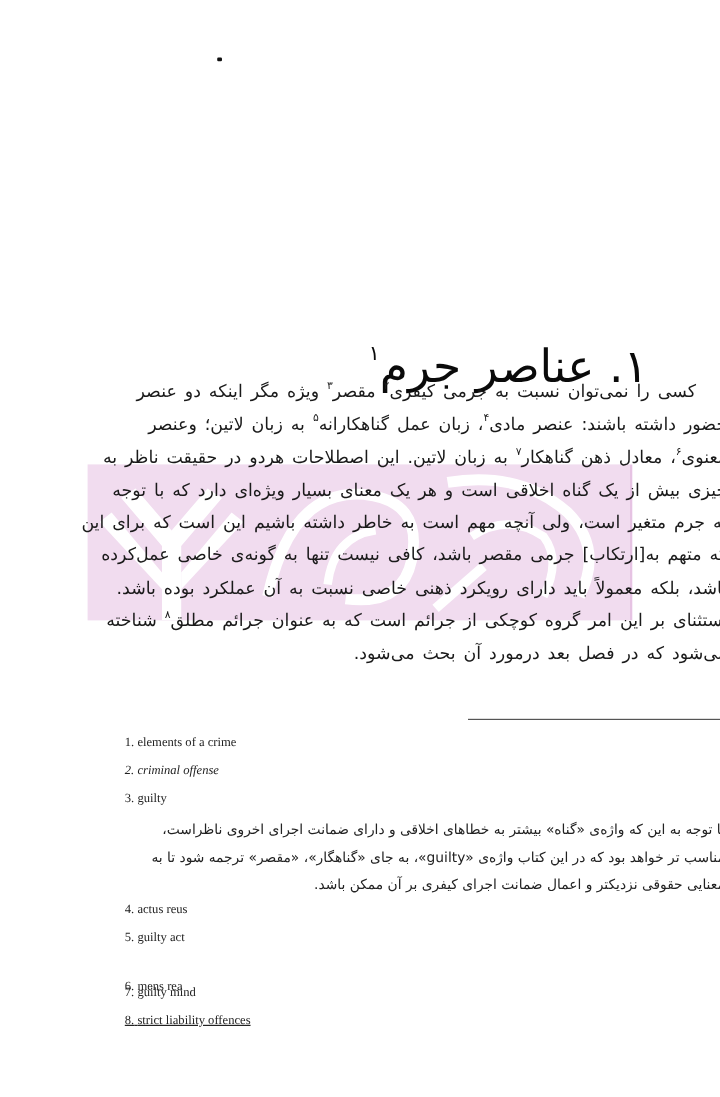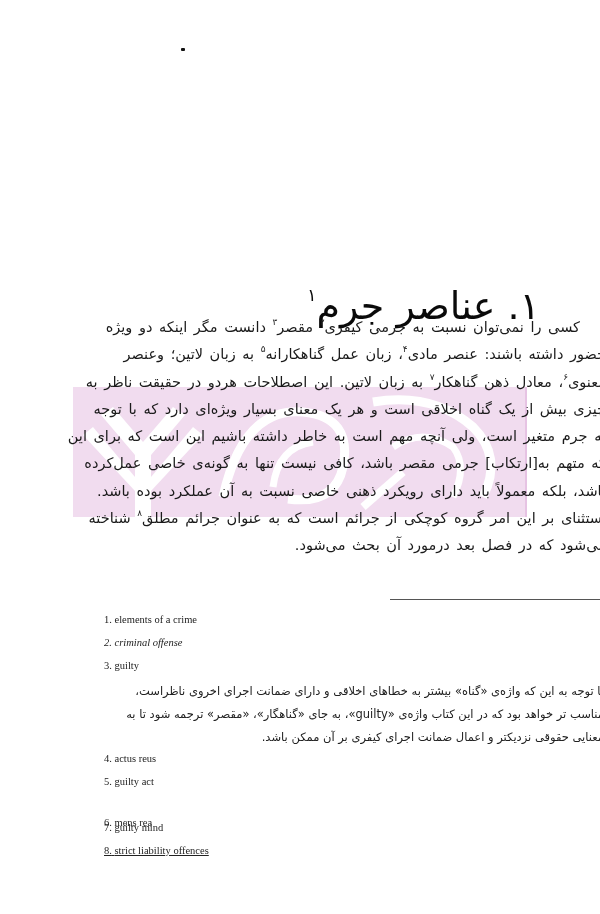--- a/index.html
+++ b/index.html
@@ -135,21 +135,21 @@
     <rect x="452" y="0" width="2" height="130" fill="#e6c3e3"></rect>
   </svg>
 </div>
 
 <h1 class="chapter-title">
   <span>۱.</span>
   <span>عناصر جرم</span><sup>۱</sup>
 </h1>
 
 <div class="body-text" id="body-paragraph">
-    <span class="line indent"><span>کسی را نمی‌توان نسبت به جرمی کیفری</span><sup>۲</sup><span> مقصر</span><sup>۳</sup><span> دانست مگر اینکه دو ویژه</span></span>
+    <span class="line indent"><span>کسی را نمی‌توان نسبت به جرمی کیفری</span><sup>۲</sup><span> مقصر</span><sup>۳</sup><span> ویژه مگر اینکه دو عنصر</span></span>
     <span class="line"><span>حضور داشته باشند: عنصر مادی</span><sup>۴</sup><span>، زبان عمل گناهکارانه</span><sup>۵</sup><span> به زبان لاتین؛ وعنصر</span></span>
     <span class="line"><span>معنوی</span><sup>۶</sup><span>، معادل ذهن گناهکار</span><sup>۷</sup><span> به زبان لاتین. این اصطلاحات هردو در حقیقت ناظر به</span></span>
     <span class="line"><span>چیزی بیش از یک گناه اخلاقی است و هر یک معنای بسیار ویژه‌ای دارد که با توجه</span></span>
     <span class="line"><span>به جرم متغیر است، ولی آنچه مهم است به خاطر داشته باشیم این است که برای این</span></span>
     <span class="line"><span>که متهم به[ارتکاب] جرمی مقصر باشد، کافی نیست تنها به گونه‌ی خاصی عمل‌کرده</span></span>
     <span class="line"><span>باشد، بلکه معمولاً باید دارای رویکرد ذهنی خاصی نسبت به آن عملکرد بوده باشد.</span></span>
     <span class="line"><span>استثنای بر این امر گروه کوچکی از جرائم است که به عنوان جرائم مطلق</span><sup>۸</sup><span> شناخته</span></span>
     <span class="line"><span>می‌شود که در فصل بعد درمورد آن بحث می‌شود.</span></span>
   </div>
 

